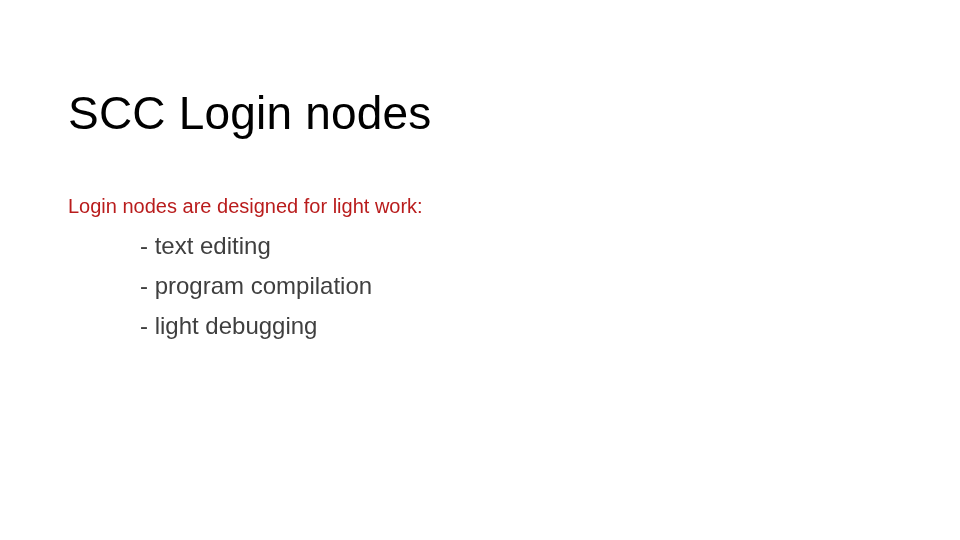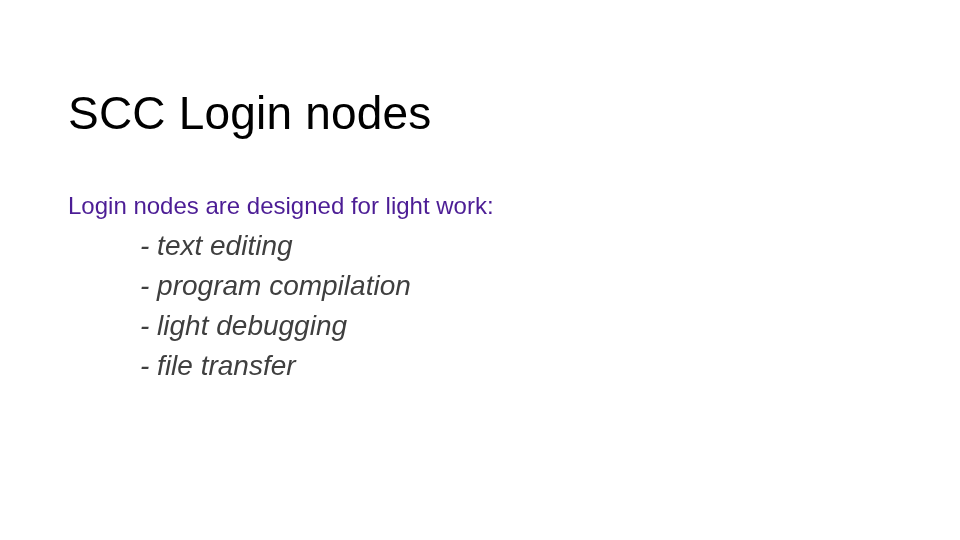--- a/index.html
+++ b/index.html
@@ -53,41 +53,40 @@
   }
 
   .content-block {
     position: absolute;
     left: 68px;
     top: 186px;
     width: 820px;
   }
 
   .lead-line {
-    font-size: 24px;
+    font-size: 20px;
     font-weight: 400;
     line-height: 40px;
-    color: #4c1d95;
+    color: #b91c1c;
     white-space: nowrap;
   }
 
   .bullet-list {
     margin: 0;
     padding: 0;
     list-style: none;
   }
 
   .bullet-item {
-    font-size: 28px;
+    font-size: 24px;
     font-weight: 400;
     line-height: 40px;
     color: #3f3f3f;
     padding-left: 72px;
     white-space: nowrap;
-    font-style: italic;
   }
 </style>
 </head>
 <body>
 
 <div class="slide-body">
 
   <div class="deco-band">
     <svg viewBox="0 0 848 15" preserveAspectRatio="none" aria-hidden="true">
       <defs>
@@ -131,17 +130,16 @@
 
   <h1 class="slide-title">SCC Login nodes</h1>
 
   <div class="content-block">
     <div class="lead-line">Login nodes are designed for light work:</div>
 
     <ul class="bullet-list">
       <li class="bullet-item">- text editing</li>
       <li class="bullet-item">- program compilation</li>
       <li class="bullet-item">- light debugging</li>
-      <li class="bullet-item">- file transfer</li>
     </ul>
   </div>
 
 </div>
 
 </body></html>

